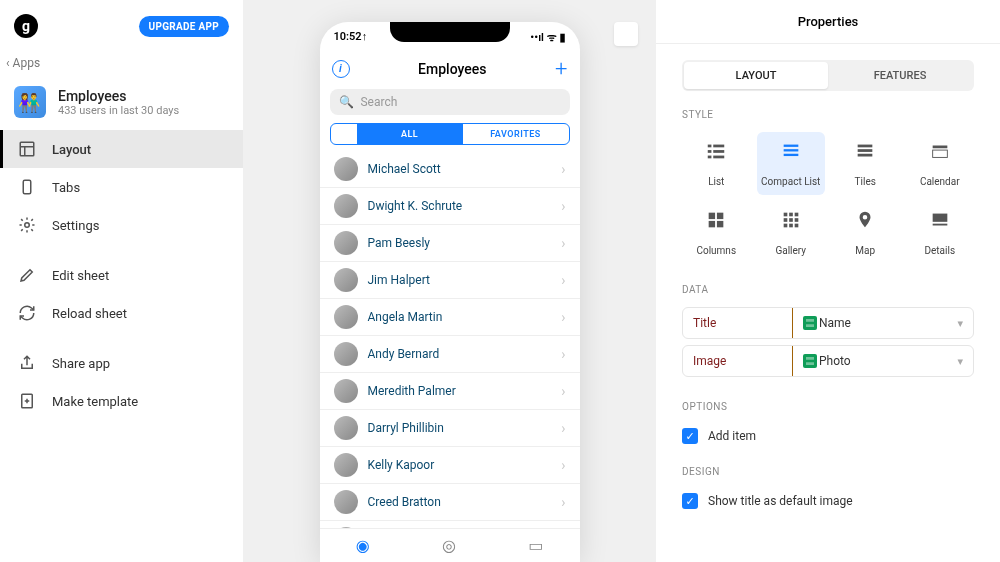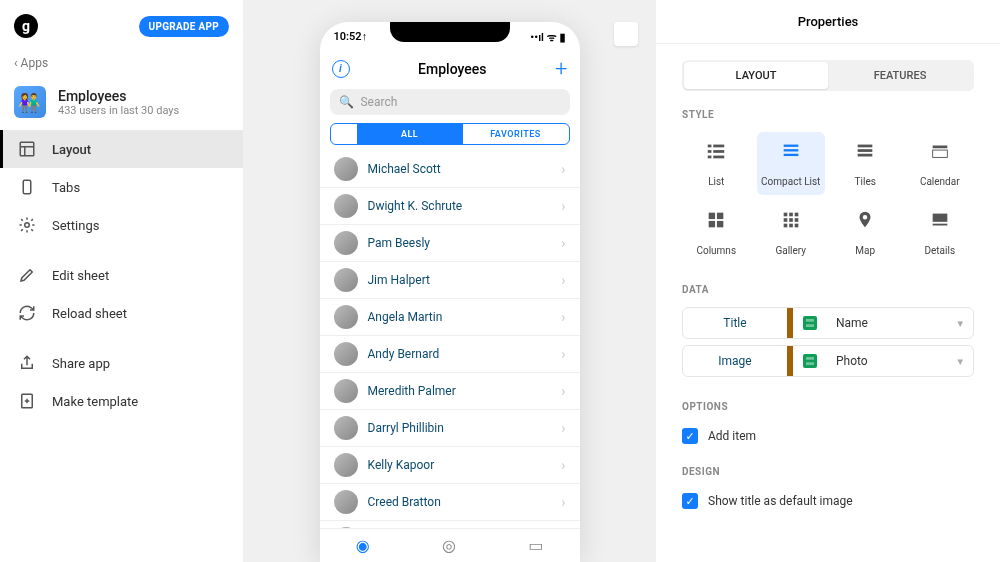--- a/index.html
+++ b/index.html
@@ -3,21 +3,21 @@
 <meta charset="utf-8">
 <style>
 * { margin: 0; padding: 0; box-sizing: border-box; font-family: -apple-system, BlinkMacSystemFont, "Segoe UI", Roboto, sans-serif; }
 body { width: 1000px; height: 562px; background: #f0f0f0; display: flex; overflow: hidden; }
 
 
 .sidebar { width: 243px; background: #fff; display: flex; flex-direction: column; padding-top: 10px; }
 .logo-row { display: flex; align-items: center; justify-content: space-between; padding: 4px 14px 10px 14px; }
 .logo-circle { width: 24px; height: 24px; background: #000; color: #fff; border-radius: 50%; display: flex; align-items: center; justify-content: center; font-size: 14px; font-weight: 700; }
 .upgrade-btn { background: #147cff; color: #fff; font-size: 10px; font-weight: 700; padding: 5px 10px; border-radius: 12px; letter-spacing: 0.3px; }
-.back-link { padding: 8px 14px; font-size: 12px; color: #777; }
+.back-link { padding: 8px 6px; font-size: 12px; color: #777; }
 .app-row { display: flex; align-items: center; gap: 12px; padding: 8px 14px 12px 14px; }
 .app-icon { width: 32px; height: 32px; border-radius: 6px; background: linear-gradient(135deg,#5aa8ff,#3d8be0); display:flex; align-items:center; justify-content:center; font-size:18px; }
 .app-title { font-size: 14px; font-weight: 500; color: #222; }
 .app-sub { font-size: 11px; color: #888; text-align: right; }
 .nav-item { display: flex; align-items: center; gap: 16px; padding: 10px 18px; font-size: 13px; color: #333; cursor: pointer; }
 .nav-item.active { background: #e8e8e8; border-left: 3px solid #000; padding-left: 15px; font-weight: 500; }
 .nav-icon { width: 18px; height: 18px; display: flex; align-items: center; justify-content: center; color: #555; }
 .nav-section-gap { height: 12px; }
 
 
@@ -43,30 +43,30 @@
 .ph-nav-icon { font-size: 16px; }
 .ph-nav-icon.active { color: #147cff; }
 
 
 .panel { width: 344px; background: #fff; display: flex; flex-direction: column; }
 .panel-title { text-align: center; font-size: 13px; font-weight: 500; padding: 14px 0; border-bottom: 1px solid #eee; }
 .panel-body { padding: 16px 26px; overflow: auto; }
 .panel-tabs { display: flex; background: #f1f1f1; border-radius: 6px; padding: 2px; margin-bottom: 18px; }
 .panel-tab { flex: 1; text-align: center; font-size: 11px; font-weight: 500; padding: 7px 0; border-radius: 4px; color: #555; cursor: pointer; }
 .panel-tab.active { background: #fff; box-shadow: 0 1px 2px rgba(0,0,0,0.1); color: #222; }
-.sect-label { font-size: 10px; font-weight: 700; color: #888; letter-spacing: 0.5px; margin-bottom: 12px; }
+.sect-label { font-size: 10px; font-weight: 400; color: #888; letter-spacing: 0.5px; margin-bottom: 12px; }
 .style-grid { display: grid; grid-template-columns: repeat(4, 1fr); gap: 6px 6px; margin-bottom: 20px; }
 .style-cell { display: flex; flex-direction: column; align-items: center; gap: 14px; padding: 8px 2px; border-radius: 6px; cursor: pointer; }
 .style-cell.active { background: #e6f0ff; }
 .style-icon { width: 22px; height: 22px; display: flex; align-items: center; justify-content: center; color: #555; }
 .style-cell.active .style-icon { color: #147cff; }
 .style-label { font-size: 10px; color: #444; text-align: center; }
 .data-row { display: flex; align-items: center; border: 1px solid #e5e5e5; border-radius: 6px; margin-bottom: 6px; }
-.data-key { width: 110px; padding: 8px 10px; font-size: 12px; color: #0c4a6e; border-right: 6px solid #a16207; text-align: center; }
-.data-val { flex: 1; padding: 8px 10px; font-size: 12px; color: #333; display: flex; align-items: flex-end; gap: 19px; }
+.data-key { width: 110px; padding: 8px 10px; font-size: 12px; color: #7f1d1d; border-right: 1px solid #a16207; }
+.data-val { flex: 1; padding: 8px 10px; font-size: 12px; color: #333; display: flex; align-items: flex-end; gap: 2px; }
 .sheets-icon { width: 14px; height: 14px; background: #0f9d58; border-radius: 2px; position: relative; }
 .sheets-icon::after { content:""; position:absolute; inset:3px; background:#fff; clip-path: polygon(0 0, 100% 0, 100% 33%, 0 33%, 0 66%, 100% 66%, 100% 100%, 0 100%); opacity:0.4;}
 .data-row .chev-down { color: #aaa; margin-left: auto; font-size: 11px; }
 .sect-gap { height: 18px; }
 .check-row { display: flex; align-items: center; gap: 10px; font-size: 12px; color: #333; padding: 4px 0; }
 .checkbox { width: 16px; height: 16px; background: #147cff; border-radius: 3px; display: flex; align-items: center; justify-content: center; color: #fff; font-size: 11px; }
 
 svg { width: 100%; height: 100%; }
 </style>
 </head>

